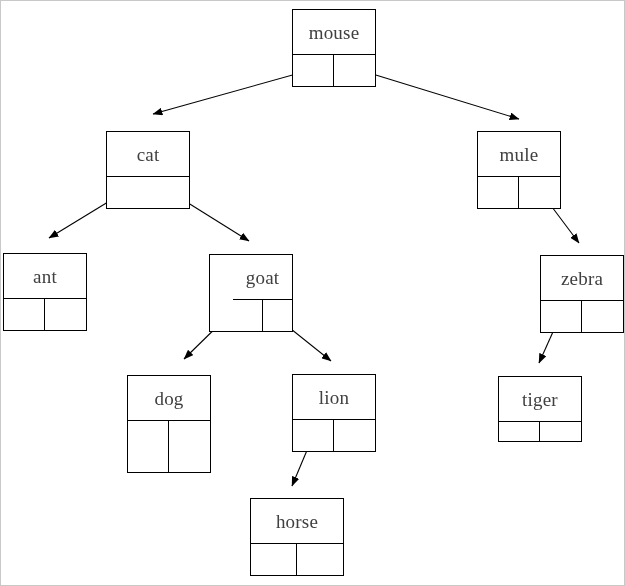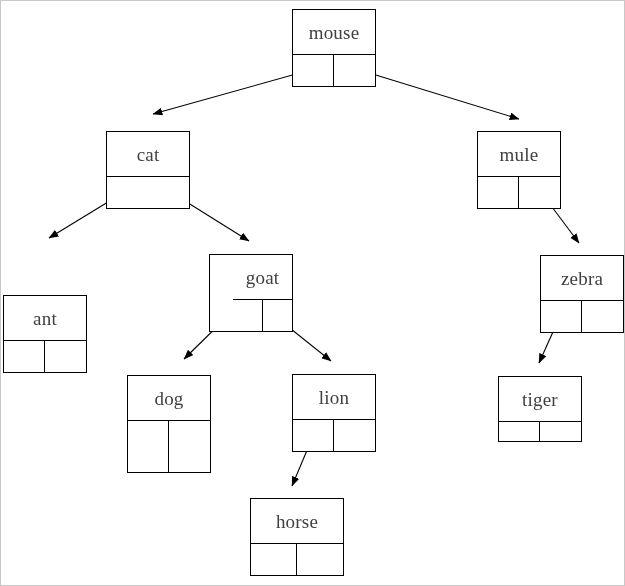--- a/index.html
+++ b/index.html
@@ -103,21 +103,21 @@
           <div class="ptr ptr-right"></div>
         </div>
       </div>
       <div class="node" style="left: 476px; top: 130px; width: 84px; height: 78px;">
         <div class="node-label" style="flex-basis: 45px; height: 45px;">mule</div>
         <div class="node-pointers">
           <div class="ptr ptr-left"></div>
           <div class="ptr ptr-right"></div>
         </div>
       </div>
-      <div class="node" style="left: 2px; top: 252px; width: 84px; height: 78px; margin-top: 42px;">
+      <div class="node" style="left: 2px; top: 252px; width: 84px; height: 78px;">
         <div class="node-label" style="flex-basis: 45px; height: 45px;">ant</div>
         <div class="node-pointers">
           <div class="ptr ptr-left"></div>
           <div class="ptr ptr-right"></div>
         </div>
       </div>
       <div class="node" style="left: 208px; top: 253px; width: 84px; height: 78px; padding-left: 23px;">
         <div class="node-label" style="flex-basis: 45px; height: 45px;">goat</div>
         <div class="node-pointers">
           <div class="ptr ptr-left"></div>

